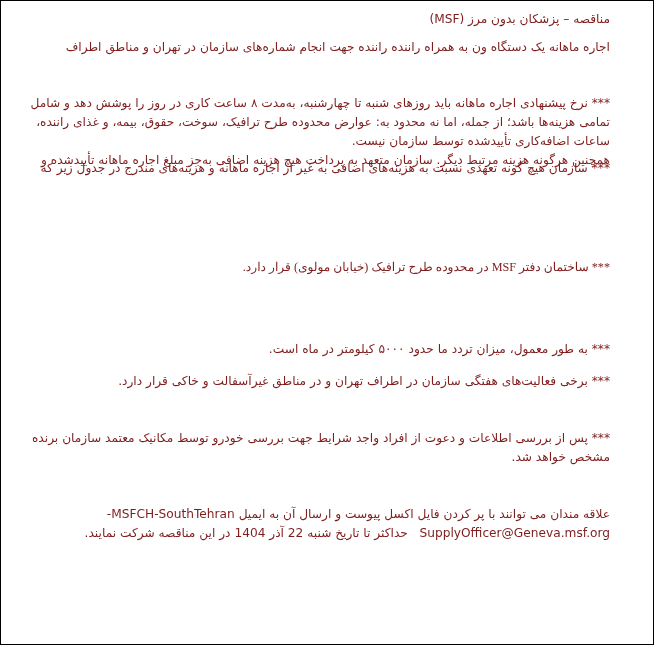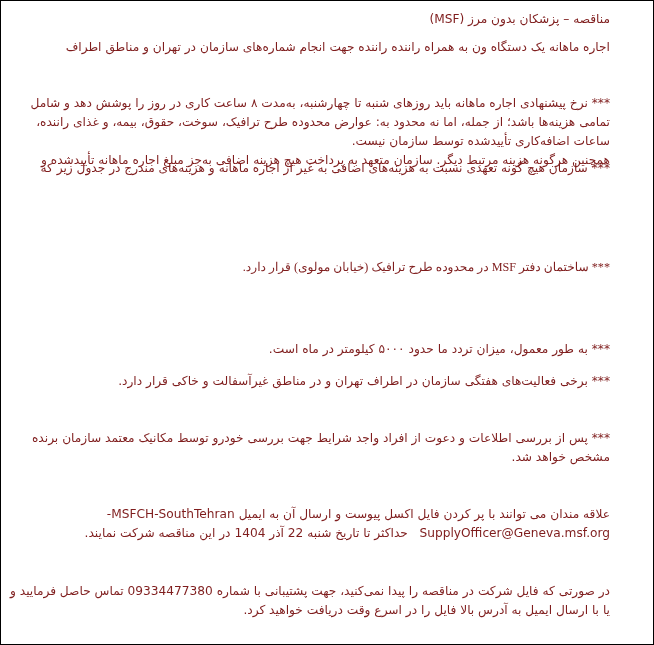--- a/index.html
+++ b/index.html
@@ -73,18 +73,14 @@
     <div class="nowrap">
       <span>علاقه مندان می توانند با پر کردن فایل اکسل پیوست و ارسال آن به ایمیل</span>
       <span class="ltr">-MSFCH-SouthTehran</span>
     </div>
     <div class="nowrap">
       <span class="ltr">SupplyOfficer@Geneva.msf.org</span>
       &nbsp;&nbsp;<span>حداکثر تا تاریخ شنبه 22 آذر 1404 در این مناقصه شرکت نمایند.</span>
     </div>
   </div>
 
-  <div class="p" style="top:581px;">
-    <div class="nowrap">در صورتی که فایل شرکت در مناقصه را پیدا نمی‌کنید، جهت پشتیبانی با شماره 09334477380 تماس حاصل فرمایید و</div>
-    <div class="nowrap">یا با ارسال ایمیل به آدرس بالا فایل را در اسرع وقت دریافت خواهید کرد.</div>
-  </div>
 
 </div>
 
 </body></html>

